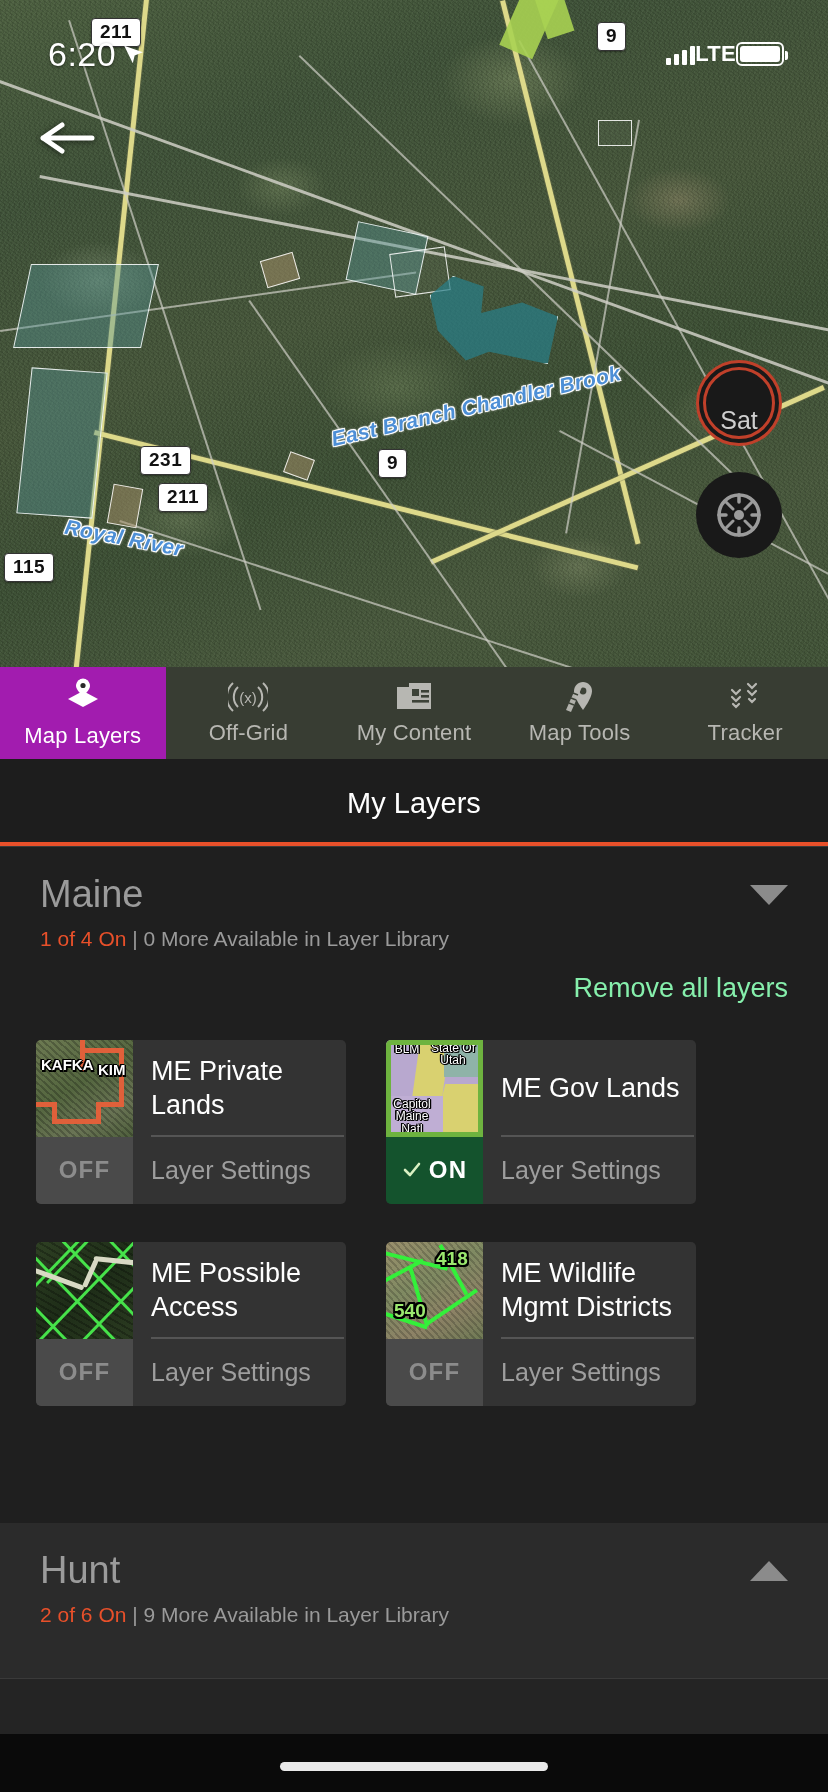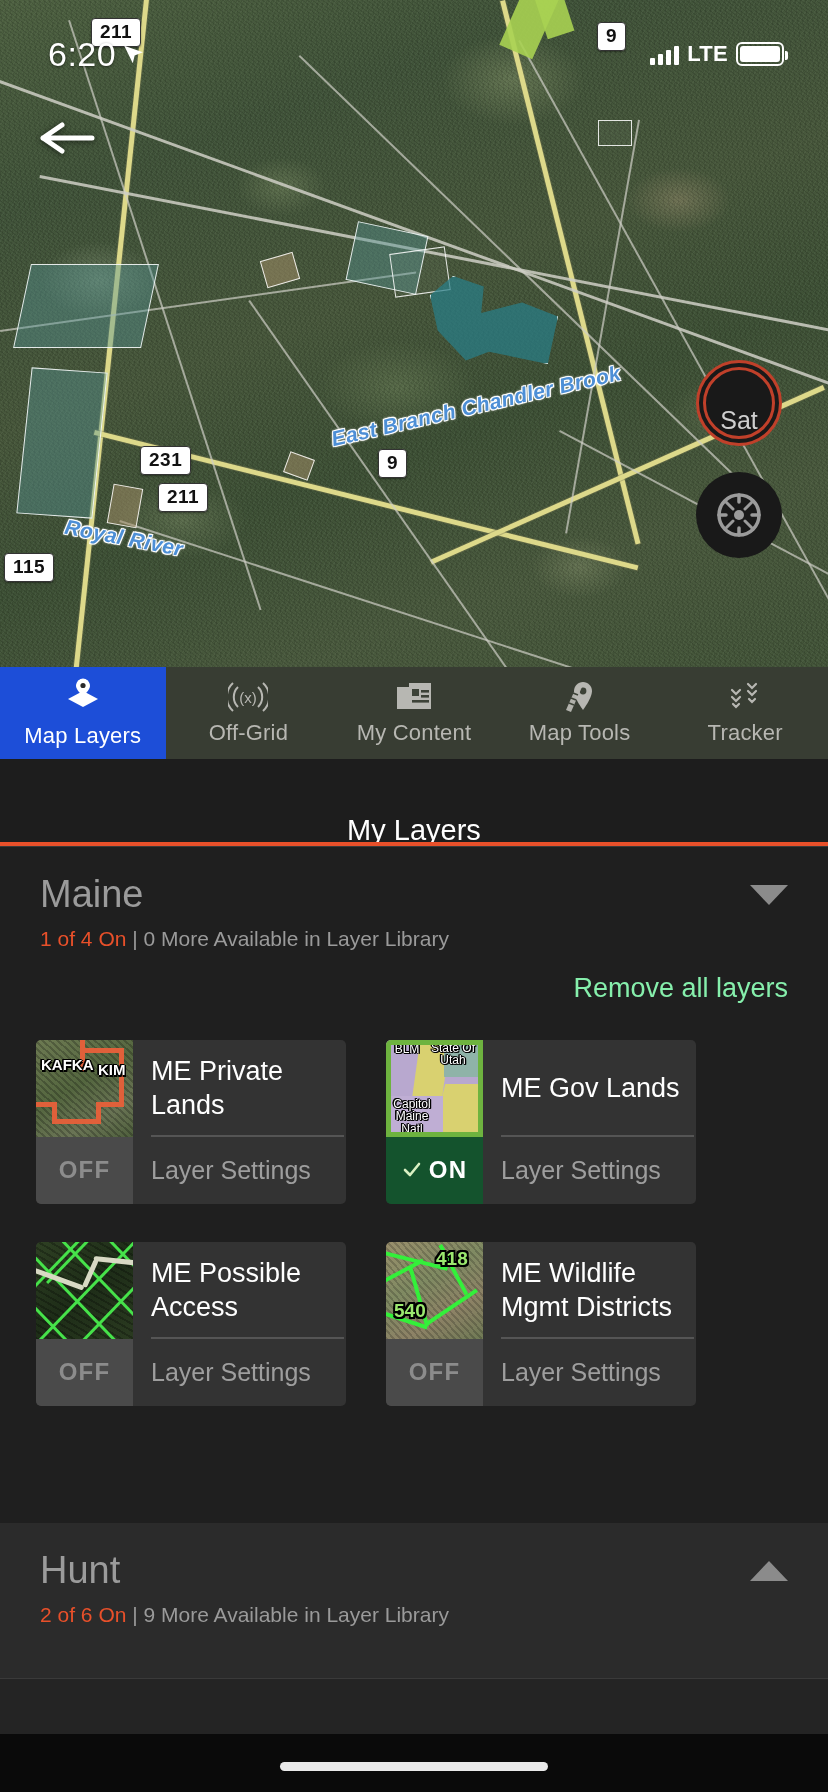--- a/index.html
+++ b/index.html
@@ -46,21 +46,21 @@
 
   .riverlabel { position:absolute; color:#4d8fd6; font-style:italic; font-weight:700;
     font-size:21px; letter-spacing:.4px; white-space:nowrap;
     text-shadow:0 0 3px #fff, 0 0 3px #fff, 1px 1px 0 #fff, -1px -1px 0 #fff, 1px -1px 0 #fff, -1px 1px 0 #fff; }
 
   
   #status-bar { position:absolute; top:0; left:0; width:828px; height:90px; z-index:40;
     display:flex; align-items:center; justify-content:space-between; padding:18px 44px 0 48px; }
   #clock { color:#fff; font-size:34px; font-weight:400; letter-spacing:.5px;
     text-shadow:0 1px 3px rgba(0,0,0,.55); display:flex; align-items:center; gap:6px; }
-  #status-right { display:flex; align-items:center; gap:8px; }
+  #status-right { display:flex; align-items:center; }
   .bars { display:flex; align-items:flex-end; gap:3px; height:22px; }
   .bars i { display:block; width:5px; background:#fff; border-radius:1px; }
   .bars i:nth-child(1){height:7px} .bars i:nth-child(2){height:11px}
   .bars i:nth-child(3){height:15px} .bars i:nth-child(4){height:19px}
   #lte { color:#fff; font-size:22px; font-weight:600; letter-spacing:.3px; }
   #battery { width:48px; height:24px; border:2px solid #fff; border-radius:6px; position:relative; }
   #battery::after { content:""; position:absolute; right:-6px; top:7px; width:3px; height:9px;
     background:#fff; border-radius:0 2px 2px 0; }
   #battery i { position:absolute; inset:2px; background:#fff; border-radius:3px; display:block; }
 
@@ -74,27 +74,27 @@
     border:3px solid #c0402a; color:#cfcfcf; font-size:25px; }
   #sat-btn .ring { position:absolute; inset:4px; border-radius:50%; border:3px solid #c0402a; }
   #sat-btn span { position:relative; z-index:2;margin-top:34px; }
   #compass-btn { top:472px; width:86px; height:86px; background:#191919; }
 
   
   #tabbar { position:absolute; top:667px; left:0; width:828px; height:92px; display:flex;
     background:rgba(60,66,55,.93); }
   .tab { flex:1; display:flex; flex-direction:column; align-items:center; justify-content:center;
     gap:6px; cursor:pointer; color:#b7b7b2; }
-  .tab.active { background:#1d4ed8; color:#fff;gap:12px; }
+  .tab.active { background:#a21caf; color:#fff;gap:12px; }
   .tab .ticon { height:34px; display:flex; align-items:center; justify-content:center; }
   .tab .tlabel { font-size:22px; letter-spacing:.2px; }
 
   
   #subtabs { position:absolute; top:759px; left:0; width:828px; height:88px; display:flex;
-    background:#1d1d1d;align-items:flex-end; }
+    background:#1d1d1d; }
   .subtab { flex:1; display:flex; align-items:center; justify-content:center;
     font-size:29px; color:#8d8d8d; cursor:pointer; position:relative; }
   .subtab.active { color:#fff; }
   .subtab.active::after { content:""; position:absolute; bottom:0; left:0; right:0; height:5px;
     background:#e8502a; }
   #subtabs::after { content:""; position:absolute; bottom:0; left:0; right:0; height:1px;
     background:#3a3a3a; }
 
   
   #panel { position:absolute; top:847px; left:0; width:828px; height:945px;

